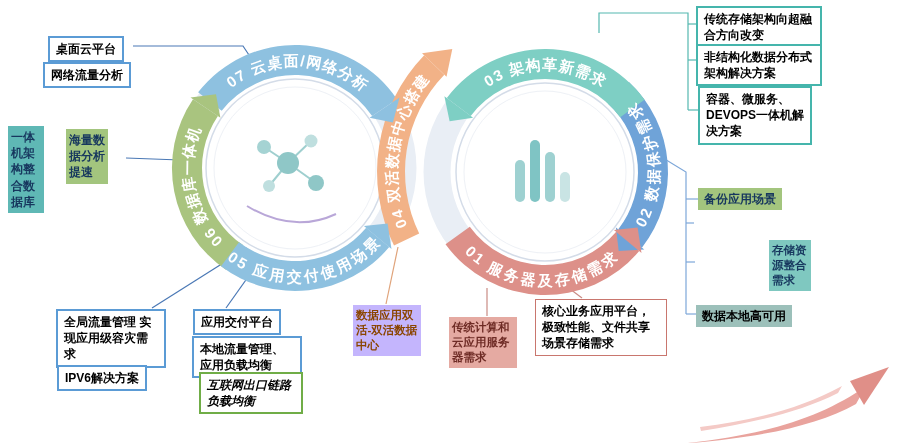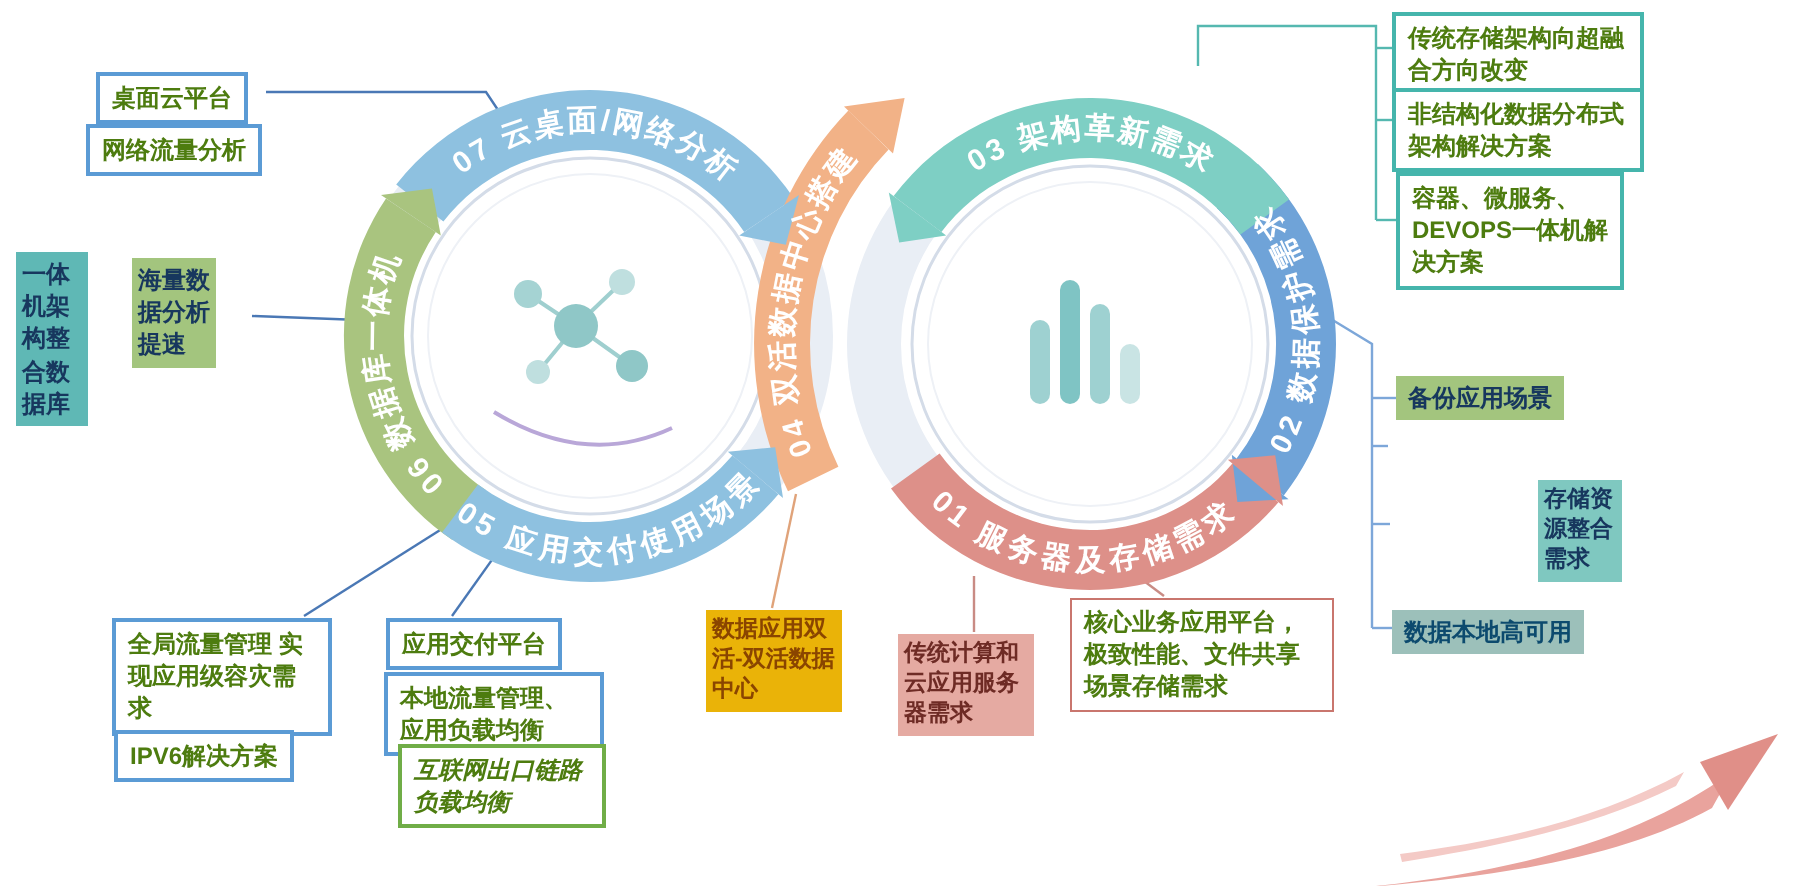--- a/index.html
+++ b/index.html
@@ -1,30 +1,30 @@
 <!DOCTYPE html>
 <html><head>
 <meta charset="utf-8">
 <style>
   html,body{margin:0;padding:0;background:#fff;}
   .stage{position:relative;width:898px;height:443px;overflow:hidden;background:#fff;
          font-family:"Liberation Sans","DejaVu Sans",sans-serif;}
   .stage svg{position:absolute;left:0;top:0;}
-  .box{position:absolute;box-sizing:border-box;background:#fff;color:#4d7c0f;
+  .box{position:absolute;box-sizing:border-box;background:#fff;color:#000000;
        font:bold 12px/1.35 "Liberation Sans","DejaVu Sans",sans-serif;
        padding:3px 6px;}
   .bd-blue {border:2px solid #5b9bd5;}
   .bd-teal {border:2px solid #45b5ac;}
   .bd-green{border:2px solid #70ad47;font-style:italic;}
   .bd-red  {border:1px solid #c9766e;}
   .f-teal  {background:#5fb8b5;color:#17375e;padding:3px;}
   .f-teal2 {background:#7fc8c0;color:#17375e;padding:3px;}
   .f-green {background:#a3c57e;color:#17375e;}
-  .f-sage  {background:#9cc0ba;color:#0c4a6e;}
-  .f-orange{background:#eab308;color:#8a4500;padding:3px;}
+  .f-sage  {background:#9cc0ba;color:#000000;}
+  .f-orange{background:#c4b5fd;color:#8a4500;padding:3px;}
   .f-salmon{background:#e5aaa2;color:#6e2b25;padding:3px;}
   .small{font-size:11.5px;line-height:1.3;}
   .arc-label{font-family:"Liberation Sans","DejaVu Sans",sans-serif;font-weight:bold;
              font-size:15px;fill:#ffffff;letter-spacing:2px;dominant-baseline:central;}
 </style>
 </head>
 <body>
 
 <div class="stage">
 

